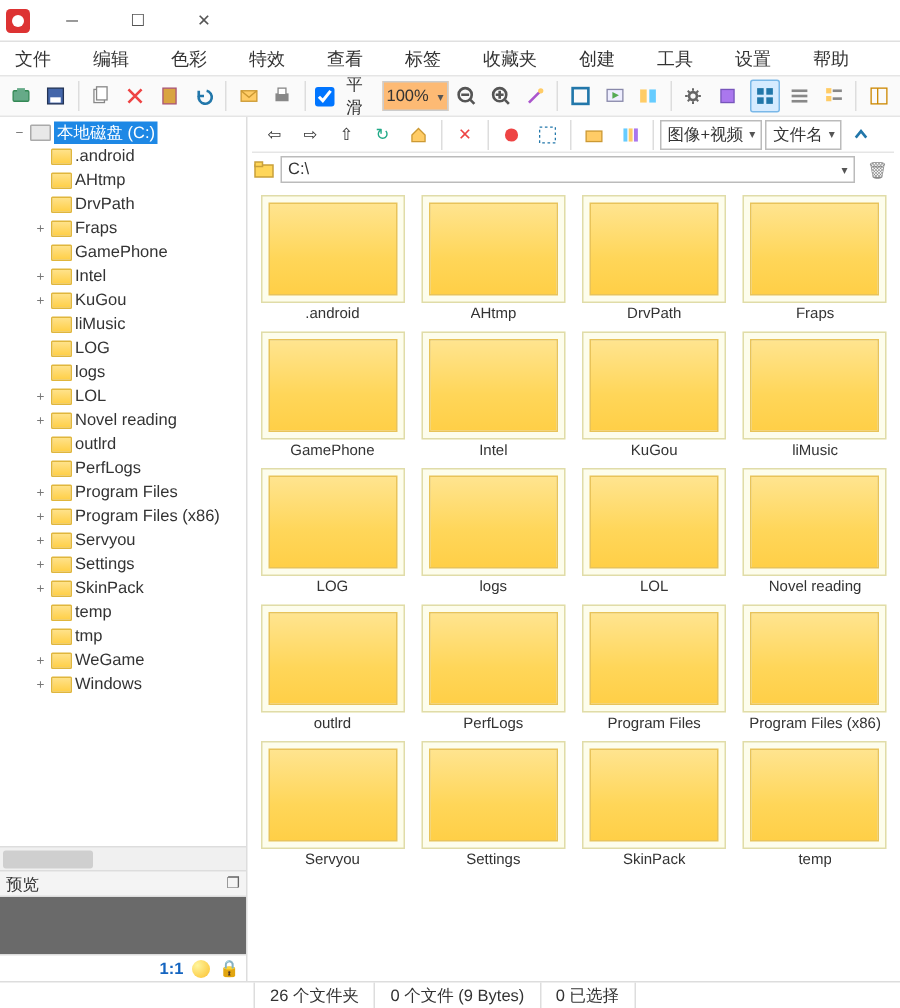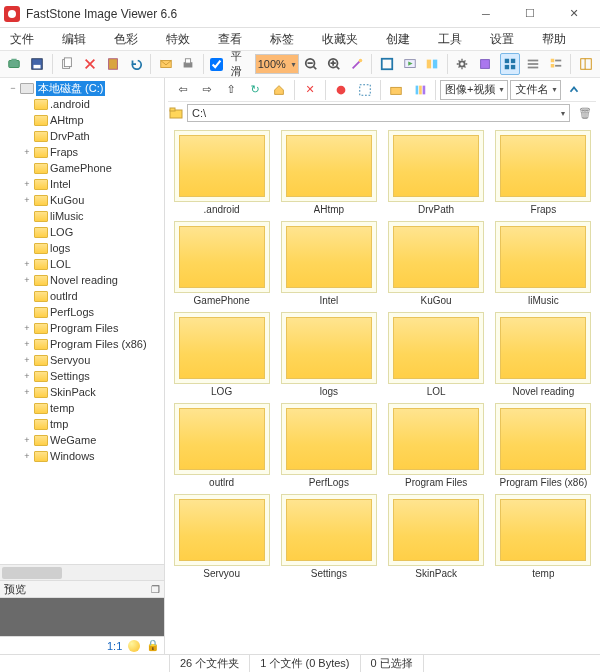--- a/index.html
+++ b/index.html
@@ -31,21 +31,21 @@
 .tree-row.sel .lbl { background:#1e88e5; color:#fff; padding: 0 2px;}
 .tree-row .exp { width:10px; text-align:center; color:#777; font-size:9px;}
 .tree-row .fld { width:14px; height:11px; background: linear-gradient(#ffe28a,#ffcf47); border:1px solid #e0b63c; border-radius:1px;}
 .tree-row .drv { width:14px; height:11px; background:#e8e8e8; border:1px solid #aaa; border-radius:1px;}
 .hsb { height:16px; background:#f0f0f0; border-top:1px solid #ddd; position:relative;}
 .hsb .thumb { position:absolute; left:2px; top:2px; width:60px; height:12px; background:#cfcfcf; border-radius:2px;}
 .preview-hdr { height:18px; background:#f4f4f4; border-top:1px solid #ddd; border-bottom:1px solid #ddd; display:flex; align-items:center; padding: 0 4px; font-size:11px; justify-content:space-between;}
 .preview-hdr .winicon { font-size:10px; color:#666;}
 .preview { flex: 0 0 38px; background:#6a6a6a;}
 .navinfo { height:18px; display:flex; align-items:center; justify-content:flex-end; gap:6px; padding: 0 4px; border-top:1px solid #ddd; font-size:11px;}
-.ratio { color:#1565c0; font-weight:normal; }
+.ratio { color:#1565c0; font-weight:bold; }
 .yball { width:12px;height:12px; background: radial-gradient(circle at 30% 30%,#fff59d,#fbc02d); border-radius:50%;}
 .lock { color:#777;}
 
 .right { flex:1; display:flex; flex-direction:column; }
 .addr { height:22px; display:flex; align-items:center; padding: 2px 4px; gap:4px;}
 .addr .field { flex:1; height:18px; border:1px solid #bbb; display:flex;align-items:center; padding:0 4px; font-size:11px; background:#fff; justify-content:space-between;}
 .addr .bin { color:#888;}
 .grid { flex:1; padding: 6px 6px; display:grid; grid-template-columns: repeat(4, 1fr); gap: 6px 6px; overflow:hidden; align-content:start;}
 .thumb-card { display:flex; flex-direction:column; align-items:center;}
 .thumb-img { width: 96px; height: 72px; background: #fdfdec; border:1px solid #e0dca8; padding:4px; display:flex;}
@@ -59,21 +59,20 @@
 </style>
 </head>
 <body>
 
 <div class="titlebar">
   <div class="appicon">
     <svg viewBox="0 0 10 10">
         <circle cx="5" cy="5" r="4" fill="#fff"></circle>
       </svg>
   </div>
-  <div class="title">FastStone Image Viewer 6.6</div>
   <div class="winbtn">─</div>
   <div class="winbtn">☐</div>
   <div class="winbtn">✕</div>
 </div>
 
 <div class="menubar" id="menubar">
     <div class="mi">文件</div>
     <div class="mi">编辑</div>
     <div class="mi">色彩</div>
     <div class="mi">特效</div>
@@ -556,15 +555,15 @@
           </div>
           <div class="thumb-label">temp</div>
         </div>
       </div>
   </div>
 </div>
 
 <div class="status">
   <div class="cell"></div>
   <div class="cell">26 个文件夹</div>
-  <div class="cell">1 个文件 (0 Bytes)</div>
+  <div class="cell">0 个文件 (9 Bytes)</div>
   <div class="cell">0 已选择</div>
 </div>
 
 </body></html>

